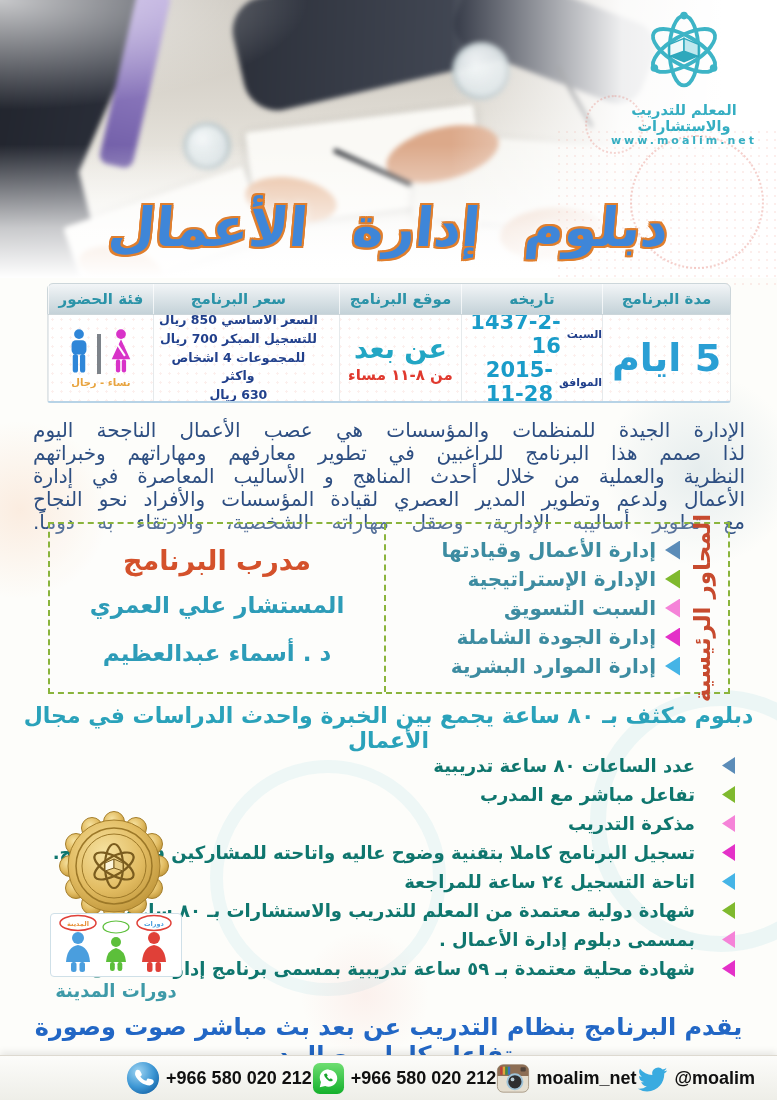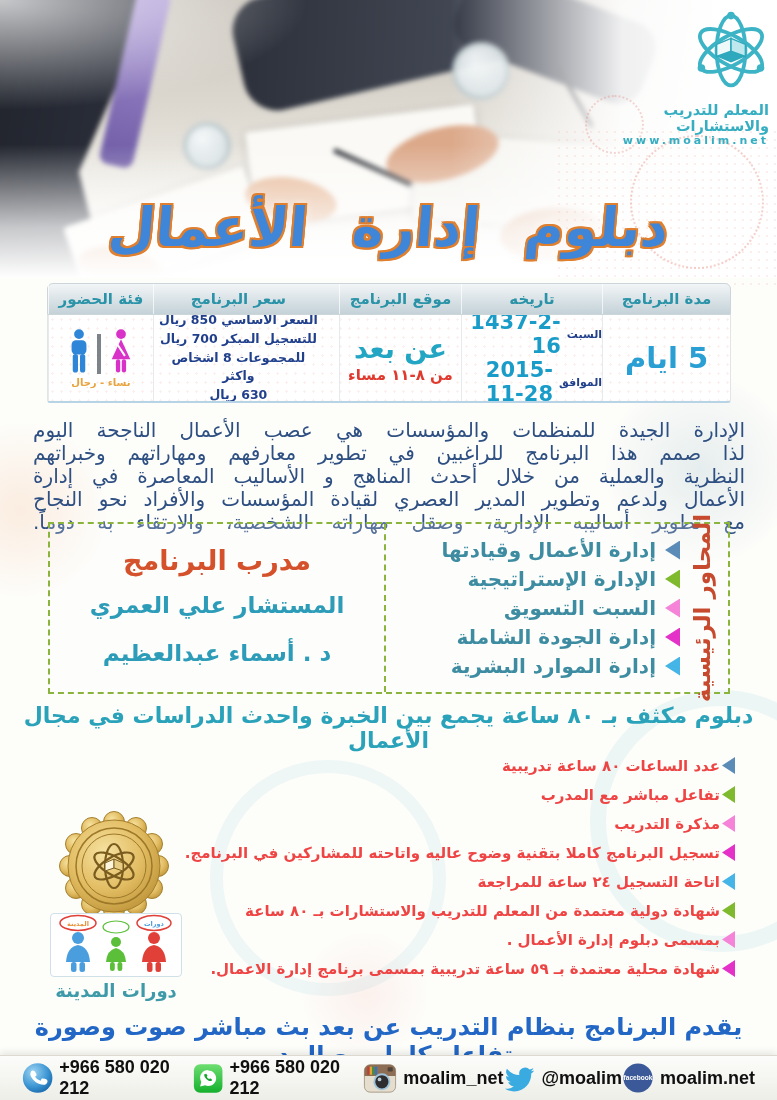--- a/index.html
+++ b/index.html
@@ -49,42 +49,42 @@
   .g2{left:183px;top:122px;width:48px;height:48px;}
   .pen{background:#2c2f35;border-radius:2px;}
   .pen1{left:330px;top:165px;width:85px;height:5px;transform:rotate(24deg);}
   .pen2{left:540px;top:95px;width:70px;height:4px;transform:rotate(60deg);}
   .photo-fade{position:absolute;inset:0;
     background:
       linear-gradient(to right,rgba(255,255,255,0) 58%,rgba(255,255,255,.92) 80%,#fff 93%),
       linear-gradient(to bottom,rgba(255,255,255,0) 52%,rgba(255,255,255,.75) 82%,#fff 100%),
       radial-gradient(ellipse at 0% 0%,rgba(255,255,255,.75),transparent 28%);}
   
-  .logo{position:absolute;top:8px;right:8px;width:170px;text-align:right;z-index:2;}
+  .logo{position:absolute;top:8px;right:8px;width:170px;text-align:center;z-index:2;}
   .logo .org{color:#35aec2;font-size:14.5px;font-weight:bold;direction:rtl;margin-top:2px;}
   .logo .site{color:#35aec2;font-size:11px;font-weight:bold;letter-spacing:3px;}
   
   .title{position:absolute;top:196px;left:0;width:777px;text-align:center;z-index:2;
     direction:rtl;font-size:54px;font-weight:bold;color:#3f86d8;word-spacing:26px;
     transform:skewX(-5deg);
     text-shadow:2px 2px 0 #e07f2e,-2px -2px 0 #e07f2e,2px -2px 0 #e07f2e,-2px 2px 0 #e07f2e,
       0 2px 0 #e07f2e,2px 0 0 #e07f2e,0 -2px 0 #e07f2e,-2px 0 0 #e07f2e,0 0 12px rgba(255,255,255,.9);}
   
   .itable{position:absolute;top:283px;left:47px;width:684px;z-index:2;direction:rtl;}
   .t-head{display:flex;height:30px;background:linear-gradient(#f2f5f7,#c4d2d8);
     border:1px solid #ccd6da;border-radius:6px 6px 0 0;}
   .t-head .hc{display:flex;align-items:center;justify-content:center;
     color:#2b93a8;font-size:15px;font-weight:bold;border-left:1px solid rgba(255,255,255,.7);}
   .t-body{display:flex;height:86px;background:rgba(255,255,255,.94);
     border:1px solid #e0e5e7;border-top:none;border-bottom:2px solid #b7d3e6;border-radius:0 0 3px 3px;
     background-image:radial-gradient(rgba(242,185,175,.22) 1px,transparent 1.3px);background-size:9px 9px;}
   .t-body .bc{display:flex;flex-direction:column;align-items:center;justify-content:center;
     border-left:1px solid #e6eaec;overflow:hidden;}
   .w1{width:19.2%;}.w2{width:21.2%;}.w3{width:18.3%;margin-left:16px;}.w4{width:25.6%;}.w5{width:15.7%;}
-  .duration{color:#2a9fd4;font-size:29px;font-weight:bold;}
+  .duration{color:#2a9fd4;font-size:38px;font-weight:bold;}
   .date-row{display:flex;align-items:center;gap:6px;direction:rtl;}
   .date-row .lbl{color:#21408c;font-size:11px;font-weight:bold;}
   .date-row .num{color:#1a9cc9;font-size:21px;font-weight:bold;}
   .loc-main{color:#23a6c4;font-size:27px;font-weight:bold;}
   .loc-time{color:#e0392e;font-size:15px;font-weight:bold;margin-top:2px;}
   .price{color:#21408c;font-size:12.5px;font-weight:bold;line-height:1.5;text-align:center;direction:rtl;}
   .ww{display:flex;align-items:flex-end;direction:ltr;}
   .ww-divider{width:4px;height:40px;background:#7d838a;margin:0 7px;}
   .aud-label{color:#e8a33d;font-size:10px;font-weight:bold;margin-top:3px;direction:rtl;}
   
@@ -100,22 +100,22 @@
   .topic-item{display:flex;align-items:center;gap:9px;direction:rtl;color:#3d8ca1;font-size:20px;font-weight:bold;}
   .tri{flex:0 0 auto;width:15px;height:19px;clip-path:polygon(100% 0,100% 100%,0 50%);}
   .topics-left{width:50%;border-right:2px dashed #8ab43c;display:flex;flex-direction:column;
     align-items:center;justify-content:center;gap:12px;direction:rtl;}
   .trainer-title{color:#d4512b;font-size:27px;font-weight:bold;}
   .trainer-name{color:#2d9cb8;font-size:23px;font-weight:bold;line-height:1.55;text-align:center;}
   
   .tagline{position:absolute;top:703px;left:0;width:777px;text-align:center;z-index:2;
     direction:rtl;color:#2aa2ba;font-size:22px;font-weight:bold;}
   .features{position:absolute;top:751px;right:42px;width:700px;z-index:2;direction:rtl;}
-  .feature{display:flex;align-items:center;gap:2px;height:29px;direction:rtl;
-    color:#ef4444;font-size:15px;font-weight:bold;}
+  .feature{display:flex;align-items:center;gap:27px;height:29px;direction:rtl;
+    color:#0f766e;font-size:18px;font-weight:bold;}
   .feature .tri{width:13px;height:17px;}
   
   .seal{position:absolute;top:810px;left:58px;z-index:2;}
   .madina{position:absolute;top:913px;left:50px;width:132px;z-index:2;text-align:center;}
   .madina-box{width:130px;height:62px;background:#fff;border:1px solid #cfe0e8;border-radius:4px;}
   .madina-caption{color:#3e9aa8;font-size:18px;font-weight:bold;margin-top:3px;direction:rtl;}
   
   .closing{position:absolute;top:1013px;left:0;width:777px;text-align:center;z-index:2;
     direction:rtl;color:#2267c5;font-size:24px;font-weight:bold;}
   .footer{position:absolute;bottom:0;left:0;width:777px;height:45px;z-index:3;
@@ -204,21 +204,21 @@
           <span class="num">2015-11-28</span>
         </div>
       </div>
       <div class="bc w3">
         <div class="loc-main">عن بعد</div>
         <div class="loc-time">من ٨-١١ مساء</div>
       </div>
       <div class="bc w4">
         <div class="price">السعر الاساسي 850 ريال</div>
         <div class="price">للتسجيل المبكر 700 ريال</div>
-        <div class="price">للمجموعات 8 اشخاص واكثر</div>
+        <div class="price">للمجموعات 4 اشخاص واكثر</div>
         <div class="price">630 ريال</div>
       </div>
       <div class="bc w5">
         <div class="ww">
           <svg width="22" height="45" viewBox="0 0 22 46" fill="#2f86d8">
             <circle cx="11" cy="5.2" r="5"></circle>
             <rect x="3.4" y="11.5" width="15.2" height="14.5" rx="4.5"></rect>
             <rect x="4.6" y="25.5" width="5.4" height="19" rx="2.6"></rect>
             <rect x="12" y="25.5" width="5.4" height="19" rx="2.6"></rect>
           </svg>
@@ -430,22 +430,15 @@
       <span>moalim_net</span>
     </div>
     <div class="contact">
       <svg width="32" height="32" viewBox="0 0 34 34">
         <g transform="translate(2 3) scale(1.3)" fill="#3aabe0">
           <path d="M21.543 7.104c.015.211.015.423.015.636 0 6.507-4.954 14.01-14.01 14.01v-.003A13.94 13.94 0 0 1 0 19.539a9.88 9.88 0 0 0 7.287-2.041 4.93 4.93 0 0 1-4.6-3.42 4.916 4.916 0 0 0 2.223-.084A4.926 4.926 0 0 1 .96 9.167v-.062a4.887 4.887 0 0 0 2.235.616A4.928 4.928 0 0 1 1.67 3.148a13.98 13.98 0 0 0 10.15 5.144 4.929 4.929 0 0 1 8.39-4.49 9.868 9.868 0 0 0 3.128-1.196 4.941 4.941 0 0 1-2.165 2.724A9.828 9.828 0 0 0 24 4.555a10.019 10.019 0 0 1-2.457 2.549z"></path>
         </g>
       </svg>
       <span>@moalim</span>
     </div>
-    <div class="contact">
-      <svg width="32" height="32" viewBox="0 0 34 34">
-        <circle cx="17" cy="17" r="15.5" fill="#3b5998"></circle>
-        <text x="17" y="19.5" font-size="7" text-anchor="middle" fill="#ffffff" font-family="Liberation Sans, sans-serif" font-weight="bold">facebook</text>
-      </svg>
-      <span>moalim.net</span>
-    </div>
   </div>
 
 </div>
 
 </body></html>

